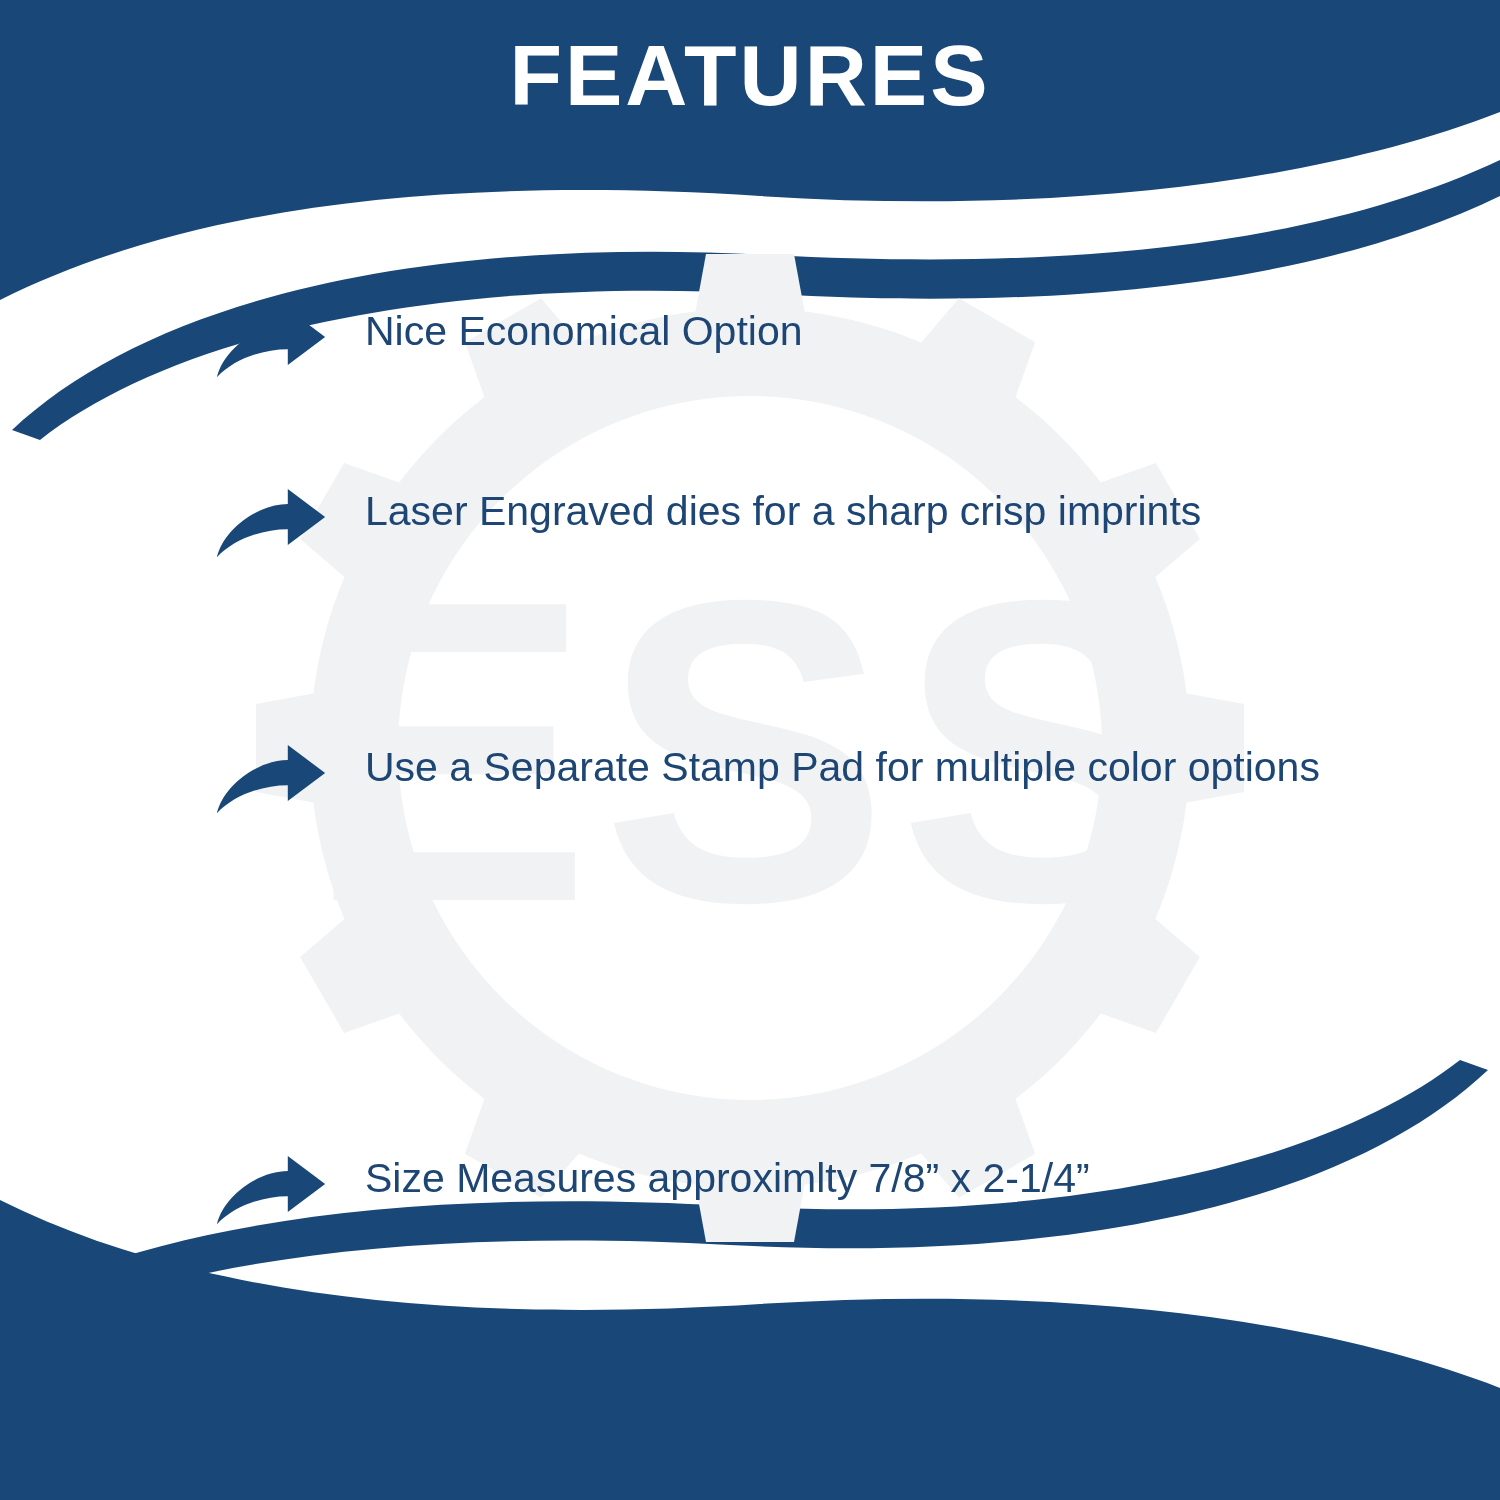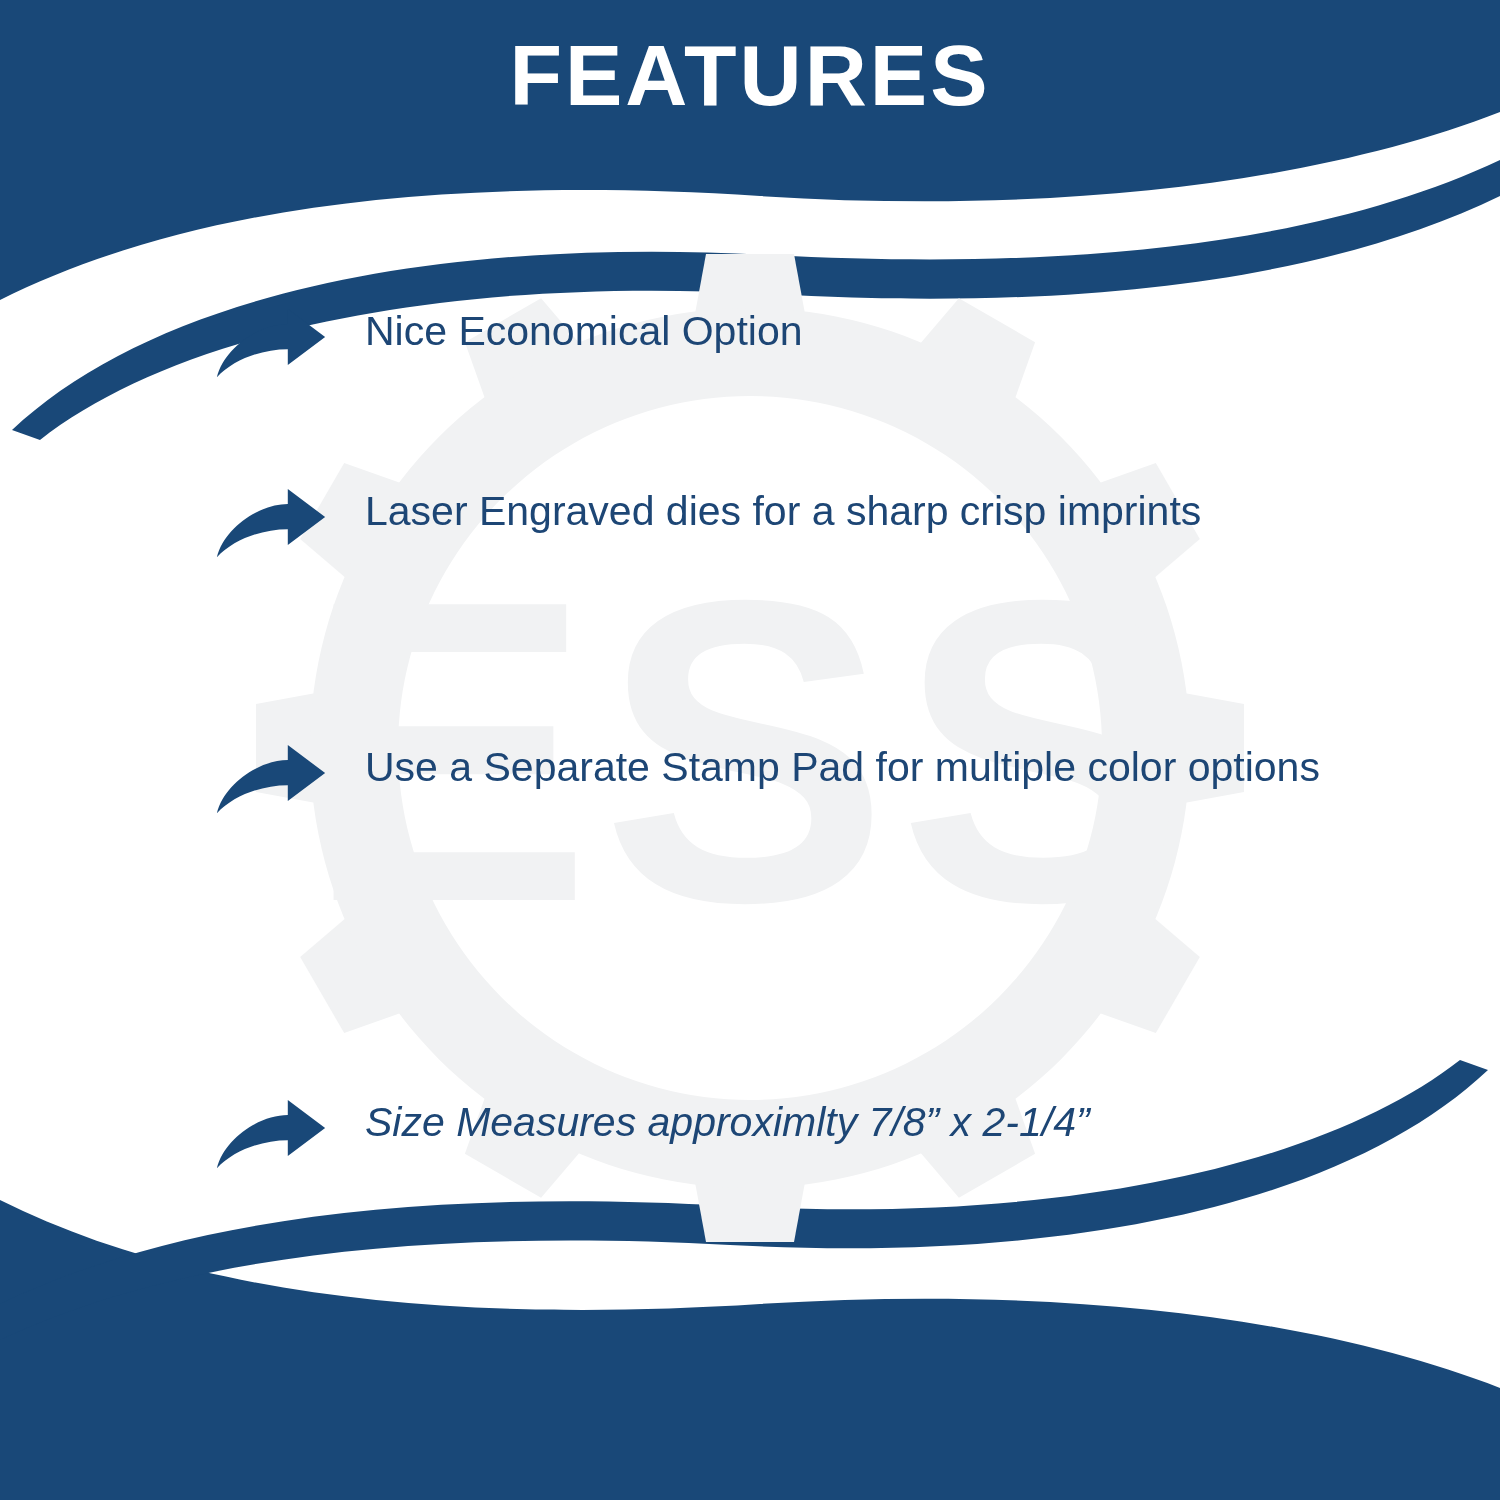--- a/index.html
+++ b/index.html
@@ -98,21 +98,21 @@
     font-family: "Liberation Sans", sans-serif;
     letter-spacing: 0px;
     max-width: 1120px;
   }
 
   
   .row-0 { top: 305px; }
   .row-1 { top: 485px; }
   .row-2 { top: 720px; margin-top: 21px; }
   .row-3 { top: 945px; }
-  .row-4 { top: 1096px; font-style: italic; }
+  .row-4 { top: 1152px; }
 </style>
 </head>
 <body>
 
 <div id="page">
 
   <svg class="wave-layer" viewBox="0 0 1500 1500" preserveAspectRatio="none">
 
     <path fill="#ffffff" d="M 0,300
              C 180,210 430,175 760,196

